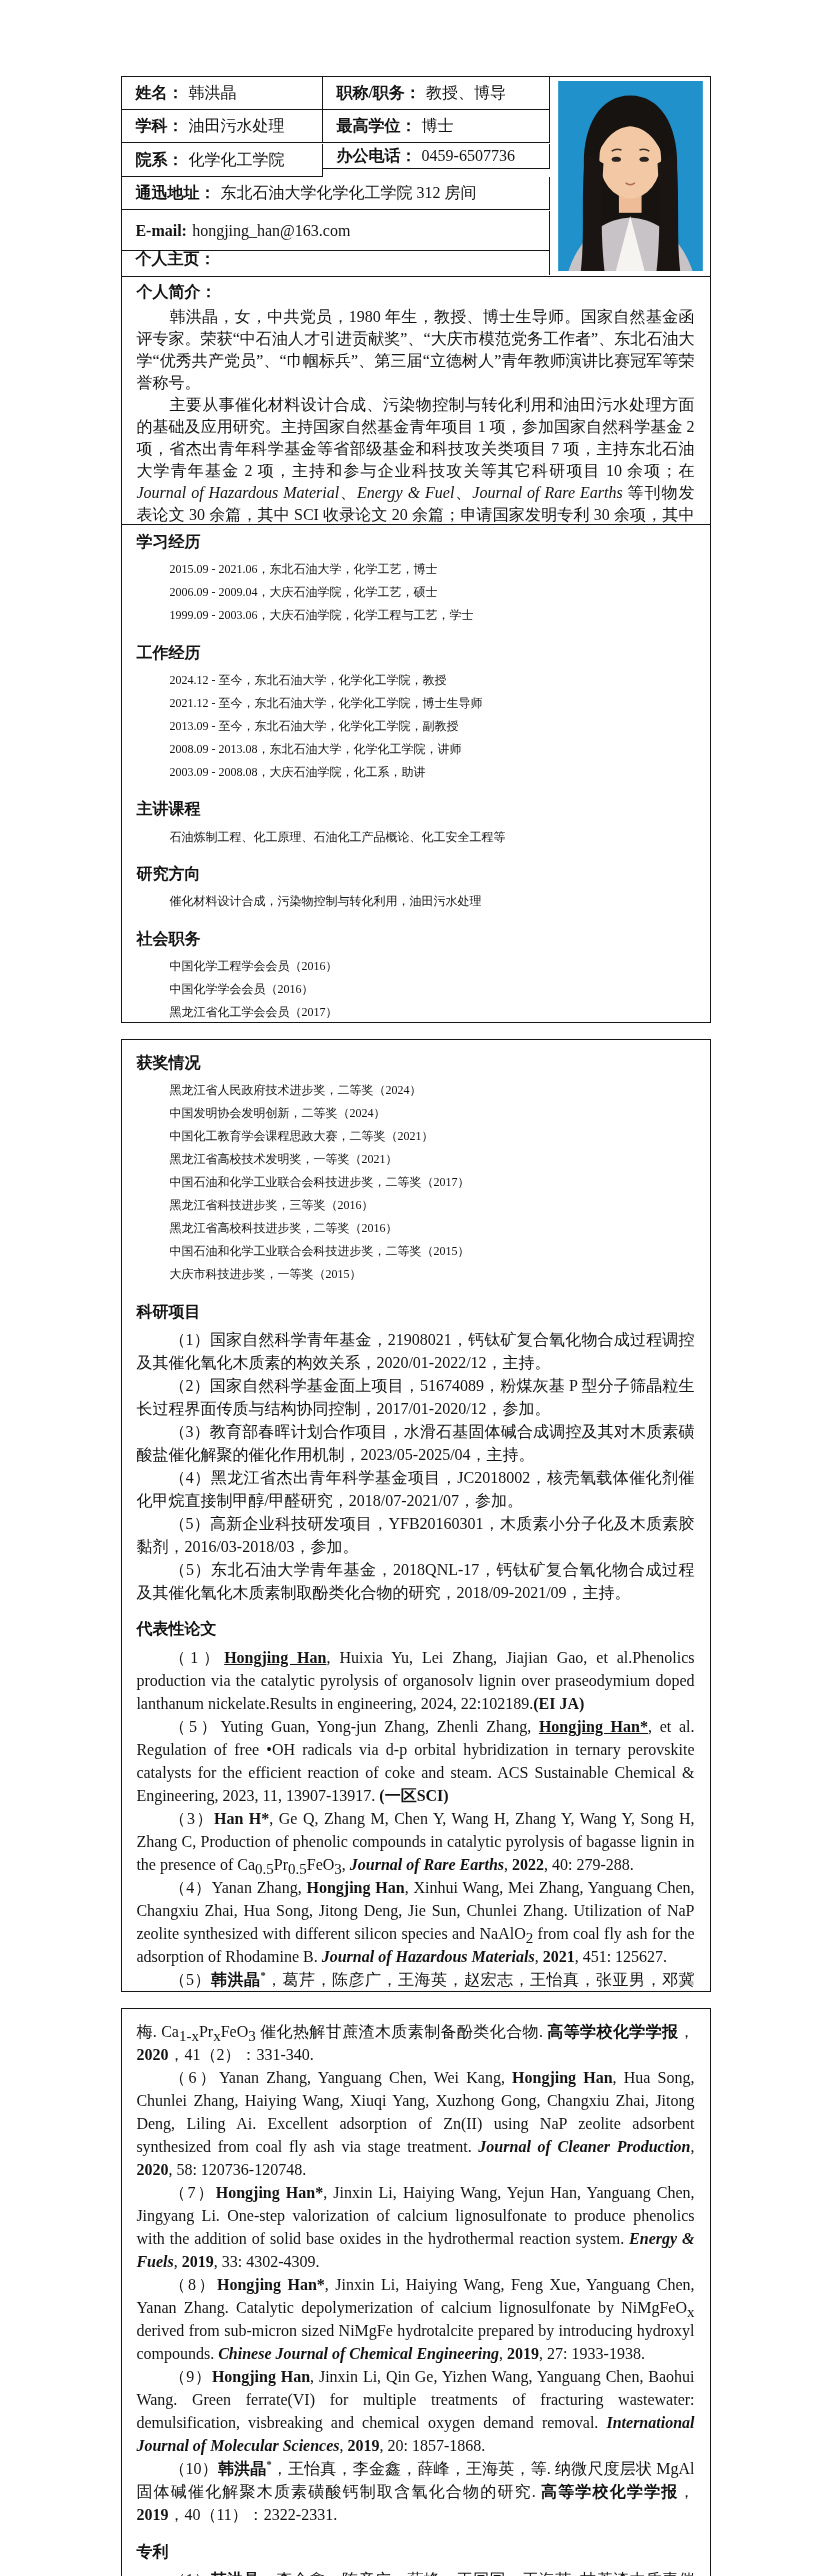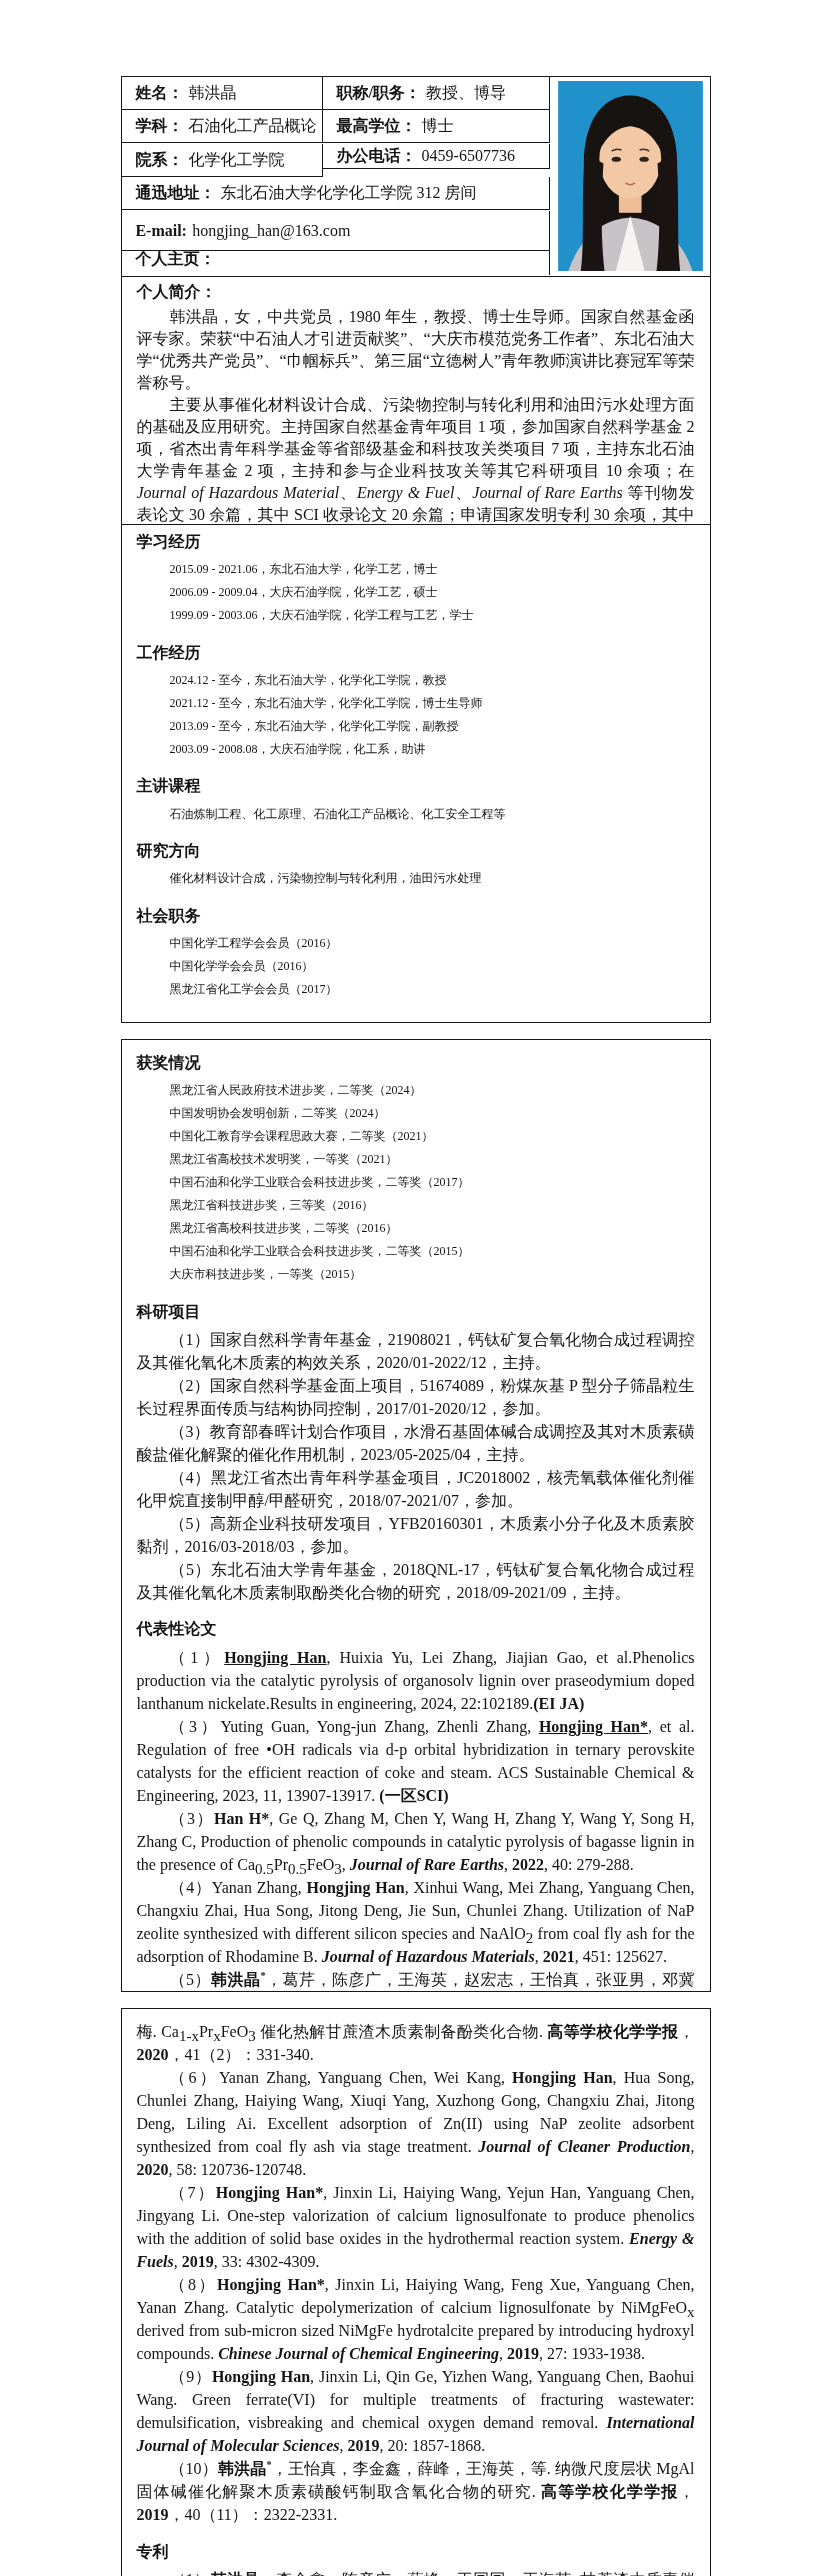--- a/index.html
+++ b/index.html
@@ -67,21 +67,21 @@
       <div class="cell c-name">
         <span class="lbl">姓名：</span>
         <span class="val">韩洪晶</span>
       </div>
       <div class="cell c-title">
         <span class="lbl">职称/职务：</span>
         <span class="val">教授、博导</span>
       </div>
       <div class="cell c-disc">
         <span class="lbl">学科：</span>
-        <span class="val">石油化工产品概论</span>
+        <span class="val">油田污水处理</span>
       </div>
       <div class="cell c-degree">
         <span class="lbl">最高学位：</span>
         <span class="val">博士</span>
       </div>
       <div class="cell c-dept">
         <span class="lbl">院系：</span>
         <span class="val">化学化工学院</span>
       </div>
       <div class="cell c-phone">
@@ -135,20 +135,21 @@
           <div class="line">2006.09 - 2009.04，大庆石油学院，化学工艺，硕士</div>
           <div class="line">1999.09 - 2003.06，大庆石油学院，化学工程与工艺，学士</div>
         </div>
 
       <div class="sec-title">工作经历</div>
       <div>
 
       <div class="line">2024.12 - 至今，东北石油大学，化学化工学院，教授</div>
           <div class="line">2021.12 - 至今，东北石油大学，化学化工学院，博士生导师</div>
           <div class="line">2013.09 - 至今，东北石油大学，化学化工学院，副教授</div>
+          <div class="line">2008.09 - 2013.08，东北石油大学，化学化工学院，讲师</div>
           <div class="line">2003.09 - 2008.08，大庆石油学院，化工系，助讲</div>
         </div>
 
       <div class="sec-title">主讲课程</div>
       <div class="line">石油炼制工程、化工原理、石油化工产品概论、化工安全工程等</div>
 
       <div class="sec-title">研究方向</div>
       <div class="line">催化材料设计合成，污染物控制与转化利用，油田污水处理</div>
 
       <div class="sec-title">社会职务</div>
@@ -185,21 +186,21 @@
           <p class="para">（3）教育部春晖计划合作项目，水滑石基固体碱合成调控及其对木质素磺酸盐催化解聚的催化作用机制，2023/05-2025/04，主持。</p>
           <p class="para">（4）黑龙江省杰出青年科学基金项目，JC2018002，核壳氧载体催化剂催化甲烷直接制甲醇/甲醛研究，2018/07-2021/07，参加。</p>
           <p class="para">（5）高新企业科技研发项目，YFB20160301，木质素小分子化及木质素胶黏剂，2016/03-2018/03，参加。</p>
           <p class="para">（5）东北石油大学青年基金，2018QNL-17，钙钛矿复合氧化物合成过程及其催化氧化木质素制取酚类化合物的研究，2018/09-2021/09，主持。</p>
         </div>
 
       <div class="sec-title">代表性论文</div>
       <div>
 
       <p class="para"><span>（1）</span><span class="b u">Hongjing Han</span><span>, Huixia Yu, Lei Zhang, Jiajian Gao, et al.Phenolics production via the catalytic pyrolysis of organosolv lignin over praseodymium doped lanthanum nickelate.Results in engineering, 2024, 22:102189.</span><span class="b">(EI JA)</span></p>
-          <p class="para"><span>（3）Yuting Guan, Yong-jun Zhang, Zhenli Zhang, </span><span class="b u">Hongjing Han*</span><span>, et al. Regulation of free •OH radicals via d-p orbital hybridization in ternary perovskite catalysts for the efficient reaction of coke and steam. ACS Sustainable Chemical &amp; Engineering, 2023, 11, 13907-13917. </span><span class="b">(一区SCI)</span></p>
+          <p class="para"><span>（5）Yuting Guan, Yong-jun Zhang, Zhenli Zhang, </span><span class="b u">Hongjing Han*</span><span>, et al. Regulation of free •OH radicals via d-p orbital hybridization in ternary perovskite catalysts for the efficient reaction of coke and steam. ACS Sustainable Chemical &amp; Engineering, 2023, 11, 13907-13917. </span><span class="b">(一区SCI)</span></p>
           <p class="para"><span>（3）</span><span class="b">Han H*</span><span>, Ge Q, Zhang M, Chen Y, Wang H, Zhang Y, Wang Y, Song H, Zhang C, Production of phenolic compounds in catalytic pyrolysis of bagasse lignin in the presence of Ca</span><span class="sub">0.5</span><span>Pr</span><span class="sub">0.5</span><span>FeO</span><span class="sub">3</span><span>, </span><span class="b i">Journal of Rare Earths</span><span>, </span><span class="b">2022</span><span>, 40: 279-288.</span></p>
           <p class="para"><span>（4）Yanan Zhang, </span><span class="b">Hongjing Han</span><span>, Xinhui Wang, Mei Zhang, Yanguang Chen, Changxiu Zhai, Hua Song, Jitong Deng, Jie Sun, Chunlei Zhang. Utilization of NaP zeolite synthesized with different silicon species and NaAlO</span><span class="sub">2</span><span> from coal fly ash for the adsorption of Rhodamine B. </span><span class="b i">Journal of Hazardous Materials</span><span>, </span><span class="b">2021</span><span>, 451: 125627.</span></p>
           <p class="para"><span>（5）</span><span class="b">韩洪晶</span><span class="b sup">*</span><span>，葛芹，陈彦广，王海英，赵宏志，王怡真，张亚男，邓冀童，宋华，张</span></p>
         </div>
     </div>
   </div>
 
   <div class="block" id="block3">
     <div class="pad-sec">
       <p class="para noindent"><span>梅. Ca</span><span class="sub">1-x</span><span>Pr</span><span class="sub">x</span><span>FeO</span><span class="sub">3</span><span> 催化热解甘蔗渣木质素制备酚类化合物. </span><span class="b">高等学校化学学报</span><span>，</span><span class="b">2020</span><span>，41（2）：331-340.</span></p>

